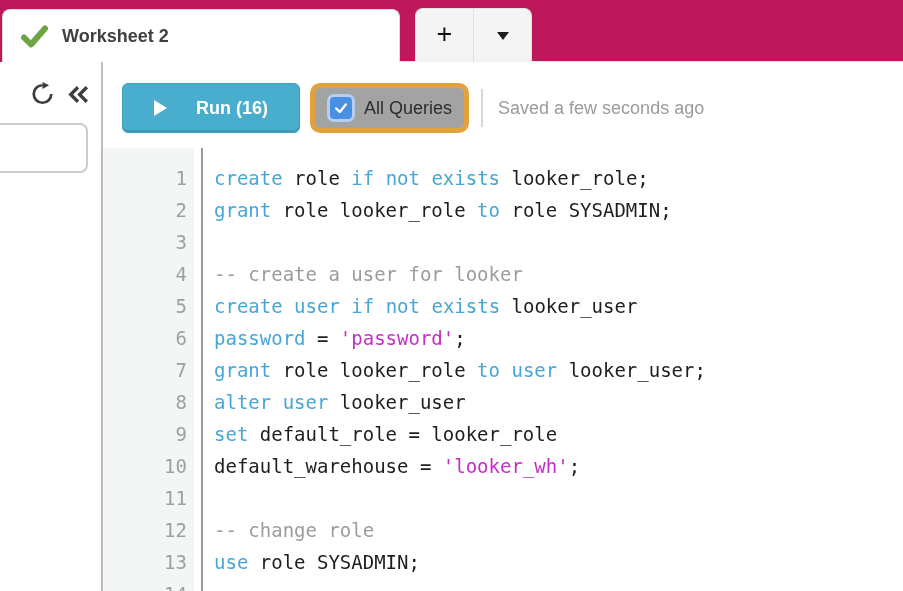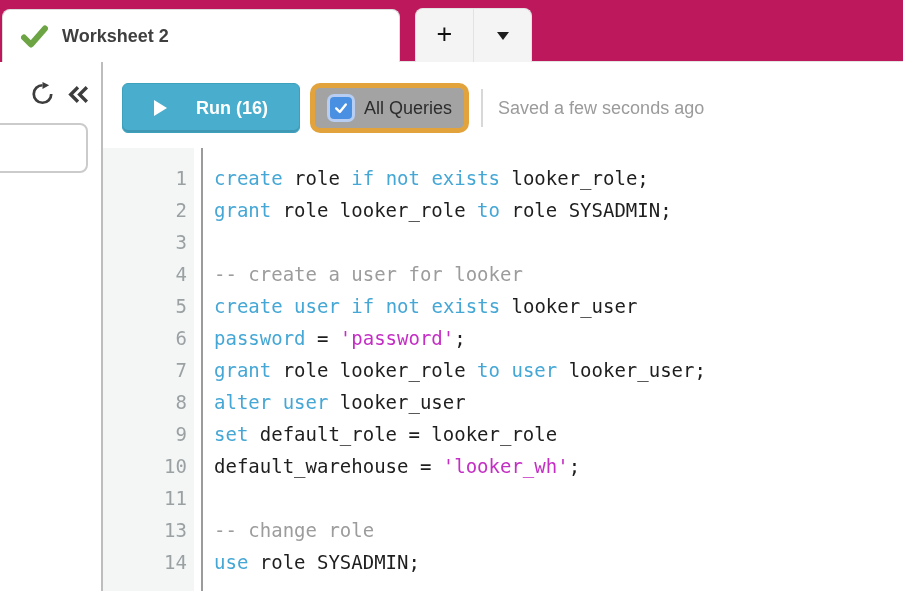--- a/index.html
+++ b/index.html
@@ -138,20 +138,21 @@
           <div class="gutter-num">2</div>
           <div class="gutter-num">3</div>
           <div class="gutter-num">4</div>
           <div class="gutter-num">5</div>
           <div class="gutter-num">6</div>
           <div class="gutter-num">7</div>
           <div class="gutter-num">8</div>
           <div class="gutter-num">9</div>
           <div class="gutter-num">10</div>
           <div class="gutter-num">11</div>
+          <div class="gutter-num">12</div>
           <div class="gutter-num">13</div>
           <div class="gutter-num">14</div>
         </div>
       <div class="gutter-gap"></div>
       <div class="gutter-line"></div>
       <div class="code" id="code"><div class="code-line"><span class="tok-kw">create</span><span class="tok-pl"> role </span><span class="tok-kw">if</span><span class="tok-pl"> </span><span class="tok-kw">not</span><span class="tok-pl"> </span><span class="tok-kw">exists</span><span class="tok-pl"> looker_role;</span></div><div class="code-line"><span class="tok-kw">grant</span><span class="tok-pl"> role looker_role </span><span class="tok-kw">to</span><span class="tok-pl"> role SYSADMIN;</span></div><div class="code-line"></div><div class="code-line"><span class="tok-cm">-- create a user for looker</span></div><div class="code-line"><span class="tok-kw">create</span><span class="tok-pl"> </span><span class="tok-kw">user</span><span class="tok-pl"> </span><span class="tok-kw">if</span><span class="tok-pl"> </span><span class="tok-kw">not</span><span class="tok-pl"> </span><span class="tok-kw">exists</span><span class="tok-pl"> looker_user</span></div><div class="code-line"><span class="tok-kw">password</span><span class="tok-pl"> = </span><span class="tok-str">'password'</span><span class="tok-pl">;</span></div><div class="code-line"><span class="tok-kw">grant</span><span class="tok-pl"> role looker_role </span><span class="tok-kw">to</span><span class="tok-pl"> </span><span class="tok-kw">user</span><span class="tok-pl"> looker_user;</span></div><div class="code-line"><span class="tok-kw">alter</span><span class="tok-pl"> </span><span class="tok-kw">user</span><span class="tok-pl"> looker_user</span></div><div class="code-line"><span class="tok-kw">set</span><span class="tok-pl"> default_role = looker_role</span></div><div class="code-line"><span class="tok-pl">default_warehouse = </span><span class="tok-str">'looker_wh'</span><span class="tok-pl">;</span></div><div class="code-line"></div><div class="code-line"><span class="tok-cm">-- change role</span></div><div class="code-line"><span class="tok-kw">use</span><span class="tok-pl"> role SYSADMIN;</span></div><div class="code-line"></div></div>
     </div>
 
   </div>
 </div>

